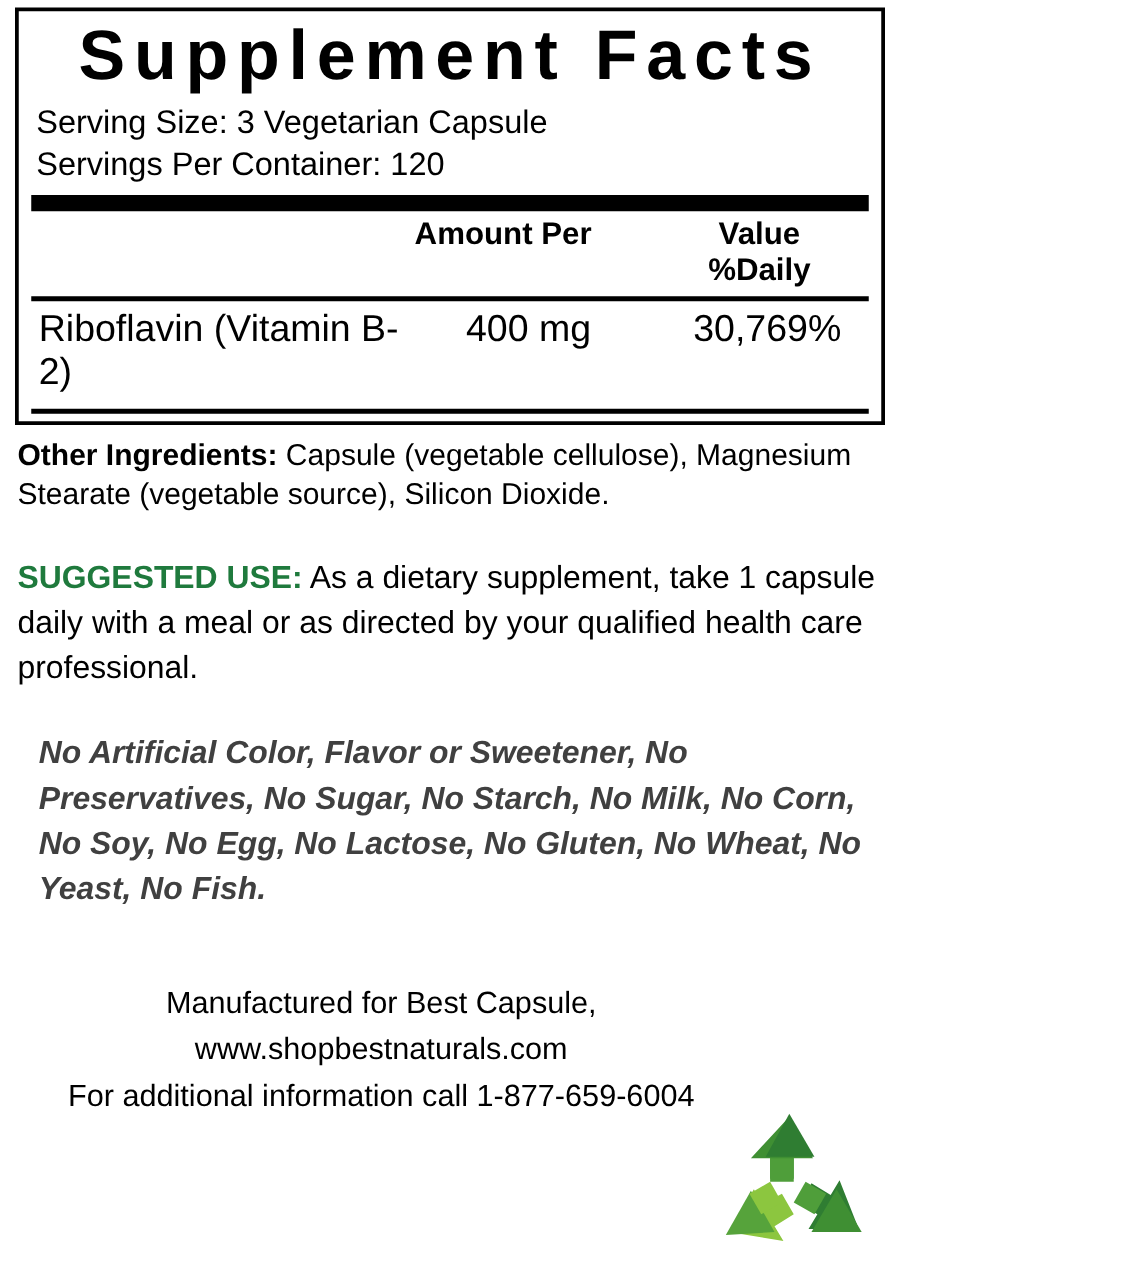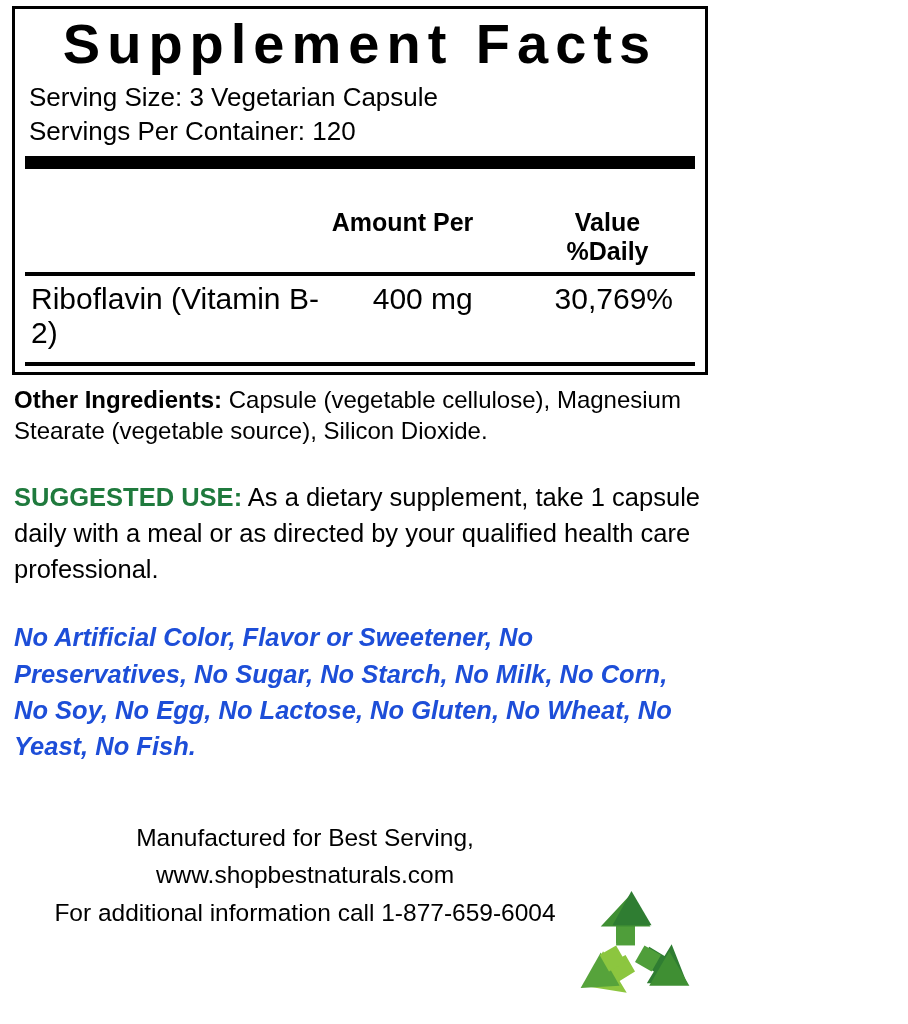--- a/index.html
+++ b/index.html
@@ -57,21 +57,20 @@
     height: 4px;
     background: #000;
     margin: 0;
   }
 
   .head-row {
     display: flex;
     align-items: flex-start;
     justify-content: flex-end;
     padding: 4px 0 6px 0;
-    margin-top: 35px;
   }
   .head-col {
     text-align: center;
     font-size: 25px;
     font-weight: bold;
     line-height: 1.15;
   }
   .head-amount {
     width: 215px;
   }
@@ -122,26 +121,26 @@
     line-height: 1.40;
     margin: 34px 4px 0 4px;
   }
   .suggested .label {
     color: #1f7a3d;
     font-weight: bold;
   }
 
   
   .claims {
-    color: #1d4ed8;
+    color: #404040;
     font-weight: bold;
     font-style: italic;
     font-size: 25.5px;
     line-height: 1.42;
-    margin: 32px 4px 0 4px;
+    margin: 32px 4px 0 21px;
   }
 
   
   .footer {
     margin-top: 55px;
     position: relative;
     text-align: center;
     font-size: 24.5px;
     line-height: 1.52;
     padding-right: 110px;
@@ -197,21 +196,21 @@
     <b>Other Ingredients:</b><span> Capsule (vegetable cellulose), Magnesium Stearate (vegetable source), Silicon Dioxide.</span>
   </p>
 
   <p class="suggested">
     <span class="label">SUGGESTED USE:</span><span> As a dietary supplement, take 1 capsule daily with a meal or as directed by your qualified health care professional.</span>
   </p>
 
   <p class="claims">No Artificial Color, Flavor or Sweetener, No Preservatives, No Sugar, No Starch, No Milk, No Corn, No Soy, No Egg, No Lactose, No Gluten, No Wheat, No Yeast, No Fish.</p>
 
   <div class="footer">
-    <div>Manufactured for Best Serving,</div>
+    <div>Manufactured for Best Capsule,</div>
     <div>www.shopbestnaturals.com</div>
     <div>For additional information call 1-877-659-6004</div>
   </div>
 
   <svg class="recycle" viewBox="0 0 120 110">
     <g>
       <path d="M57 8 L73 36 L60 36 L60 50 L44 50 L44 36 L31 36 Z" fill="#3f8f33" transform="rotate(0 57 34)"></path>
       <path d="M57 6 L74 35 L41 35 Z" fill="#2f7d32"></path>
       <path d="M44 36 L60 36 L60 52 L44 52 Z" fill="#4f9e3a"></path>
 

